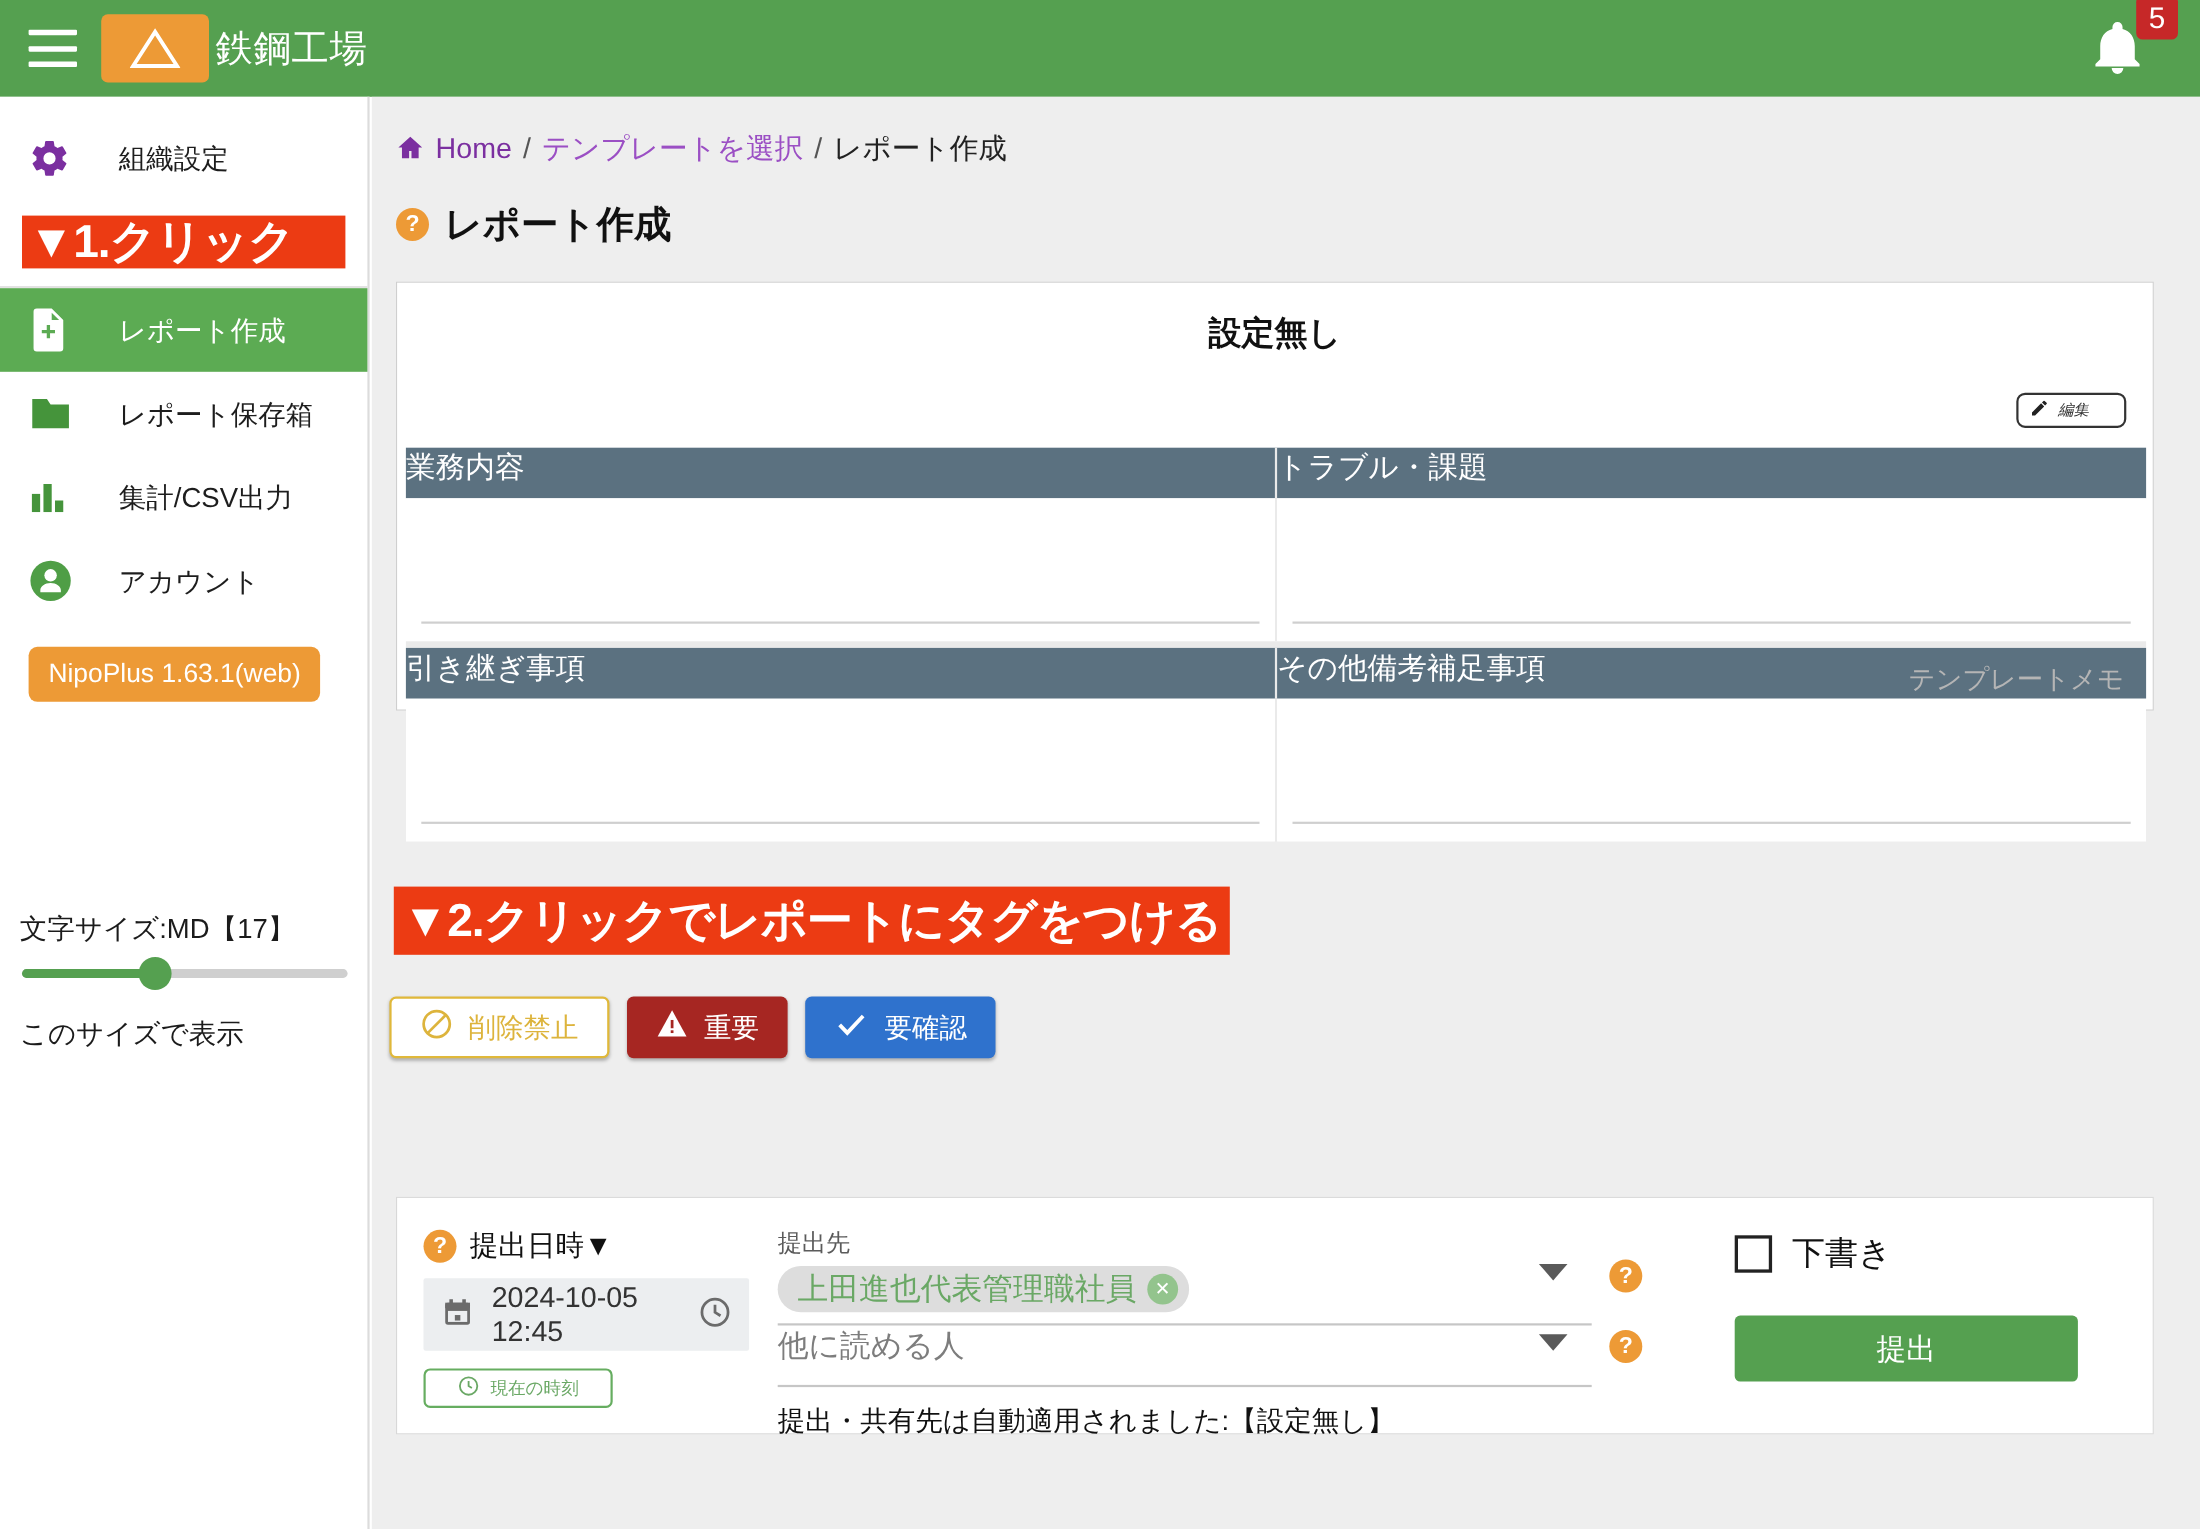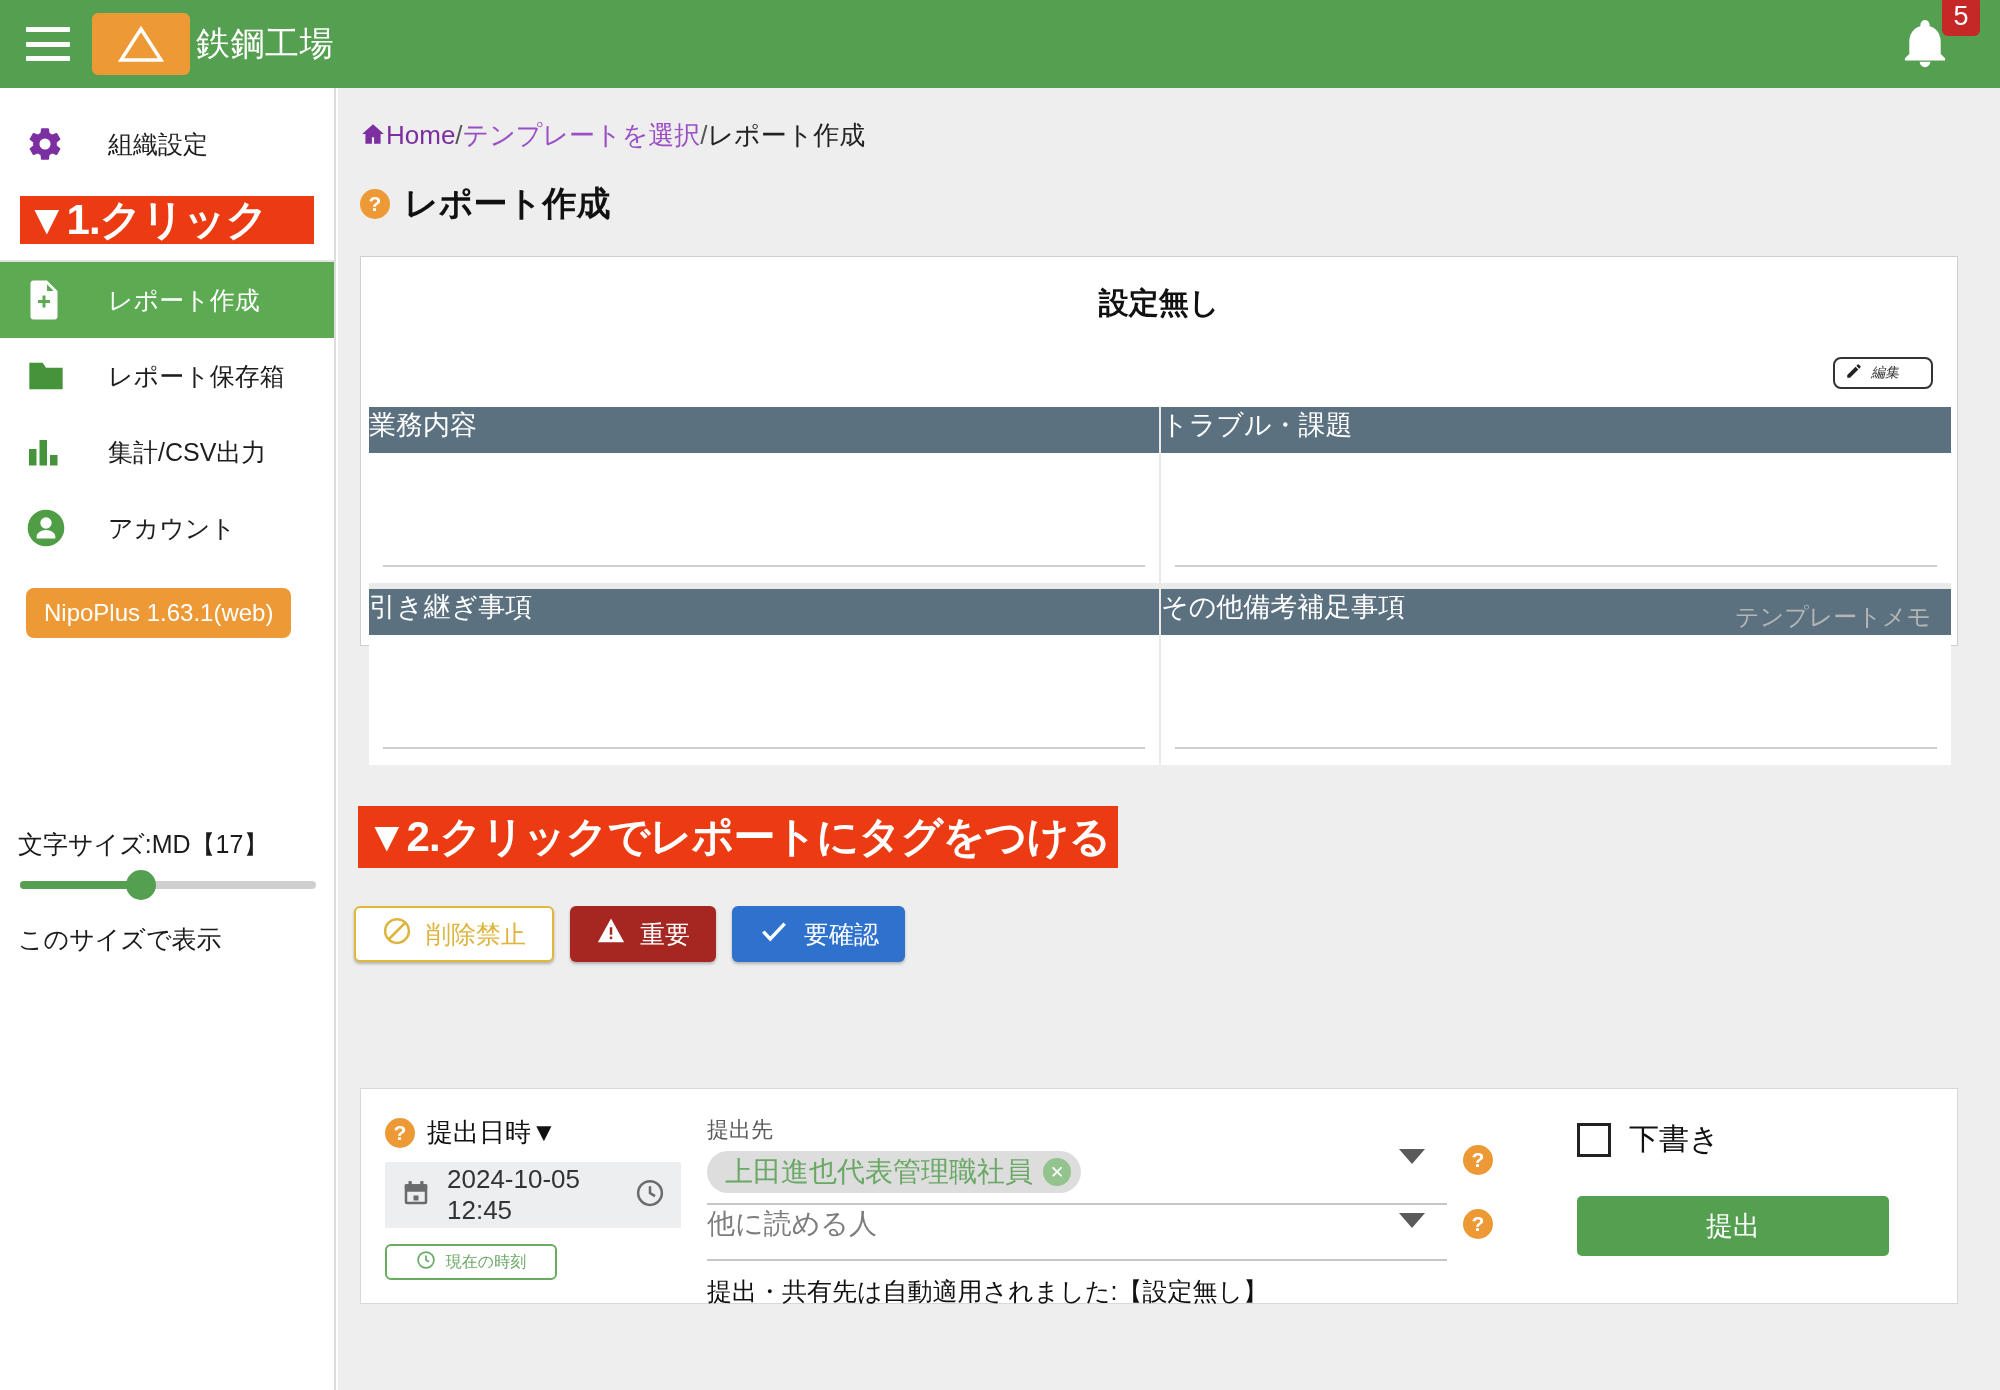--- a/index.html
+++ b/index.html
@@ -97,21 +97,21 @@
   .fontsize-demo { font-size: 25px; color: #1b1b1b; }
 
   
   .main {
     position: absolute; left: 338px; top: 88px;
     width: 1662px; height: 1302px;
     background: #eeeeee;
     overflow: hidden;
   }
   .breadcrumb {
-    display: flex; align-items: center; 
+    display: flex; align-items: center; gap: 10px;
     padding: 30px 0 0 22px; font-size: 26px;
   }
   .bc-home { color: #7b2fa0; cursor: pointer; }
   .bc-link { color: #9b4fc4; cursor: pointer; }
   .bc-sep { color: #555; }
   .bc-current { color: #222; }
 
   .page-title-row {
     display: flex; align-items: center; gap: 14px;
     padding: 28px 0 0 22px;

